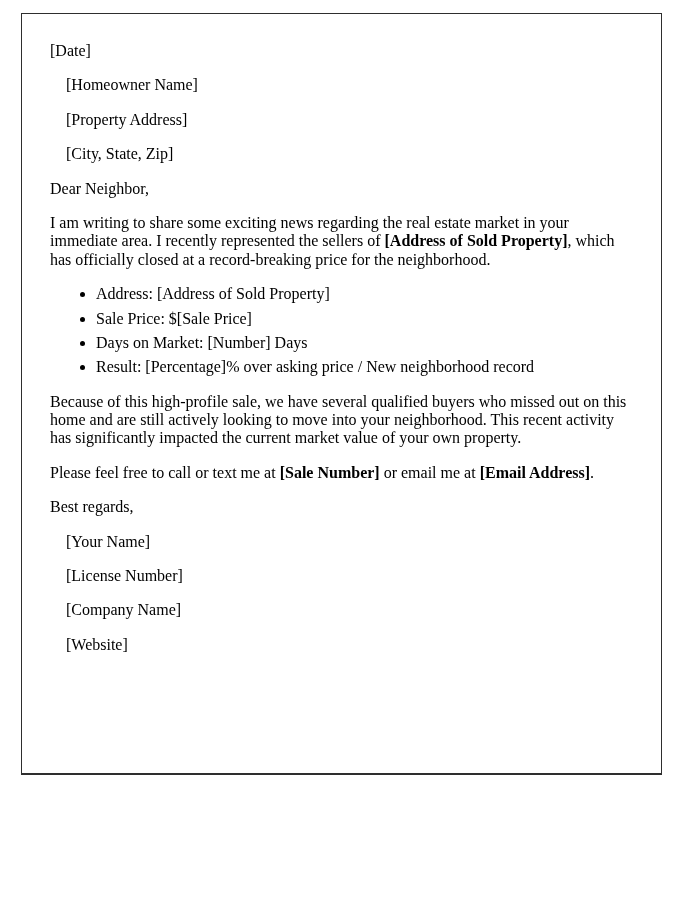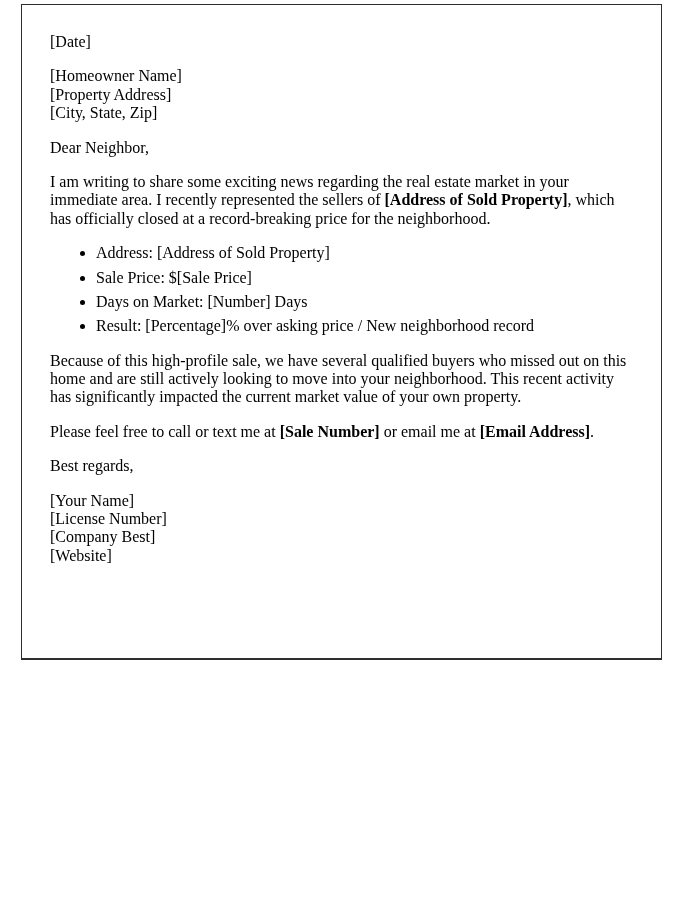--- a/index.html
+++ b/index.html
@@ -10,40 +10,40 @@
   body {
     width: 700px;
     height: 900px;
     position: relative;
     font-family: "Liberation Serif", "DejaVu Serif", serif;
     color: #000000;
   }
   .page {
     position: absolute;
     left: 21px;
-    top: 4px;
+    top: 13px;
     width: 641px;
-    height: 656px;
+    height: 762px;
     box-sizing: border-box;
     background: #ffffff;
     border: 1px solid #2e2e2e;
     border-bottom-width: 2px;
     padding: 12px 28px;
     font-size: 16px;
     line-height: 1.15;
     overflow: hidden;
   }
   .page p {
     margin: 16px 0;
   }
   .block {
     margin: 16px 0;
   }
   .block div {
-    margin: 0;
+    margin: 16px;
   }
   .bold {
     font-weight: bold;
   }
   ul.highlights {
     margin: 16px 0;
     padding-left: 40px;
   }
   ul.highlights li {
     margin: 6px;
@@ -77,17 +77,17 @@
   <p>Because of this high-profile sale, we have several qualified buyers who missed out on this home and are still actively looking to move into your neighborhood. This recent activity has significantly impacted the current market value of your own property.</p>
 
 
   <p><span>Please feel free to call or text me at </span><span class="bold">[Sale Number]</span><span> or email me at </span><span class="bold">[Email Address]</span><span>.</span></p>
 
   <p>Best regards,</p>
 
   <div class="block">
     <div>[Your Name]</div>
     <div>[License Number]</div>
-    <div>[Company Best]</div>
+    <div>[Company Name]</div>
     <div>[Website]</div>
   </div>
 
 </div>
 
 </body></html>

